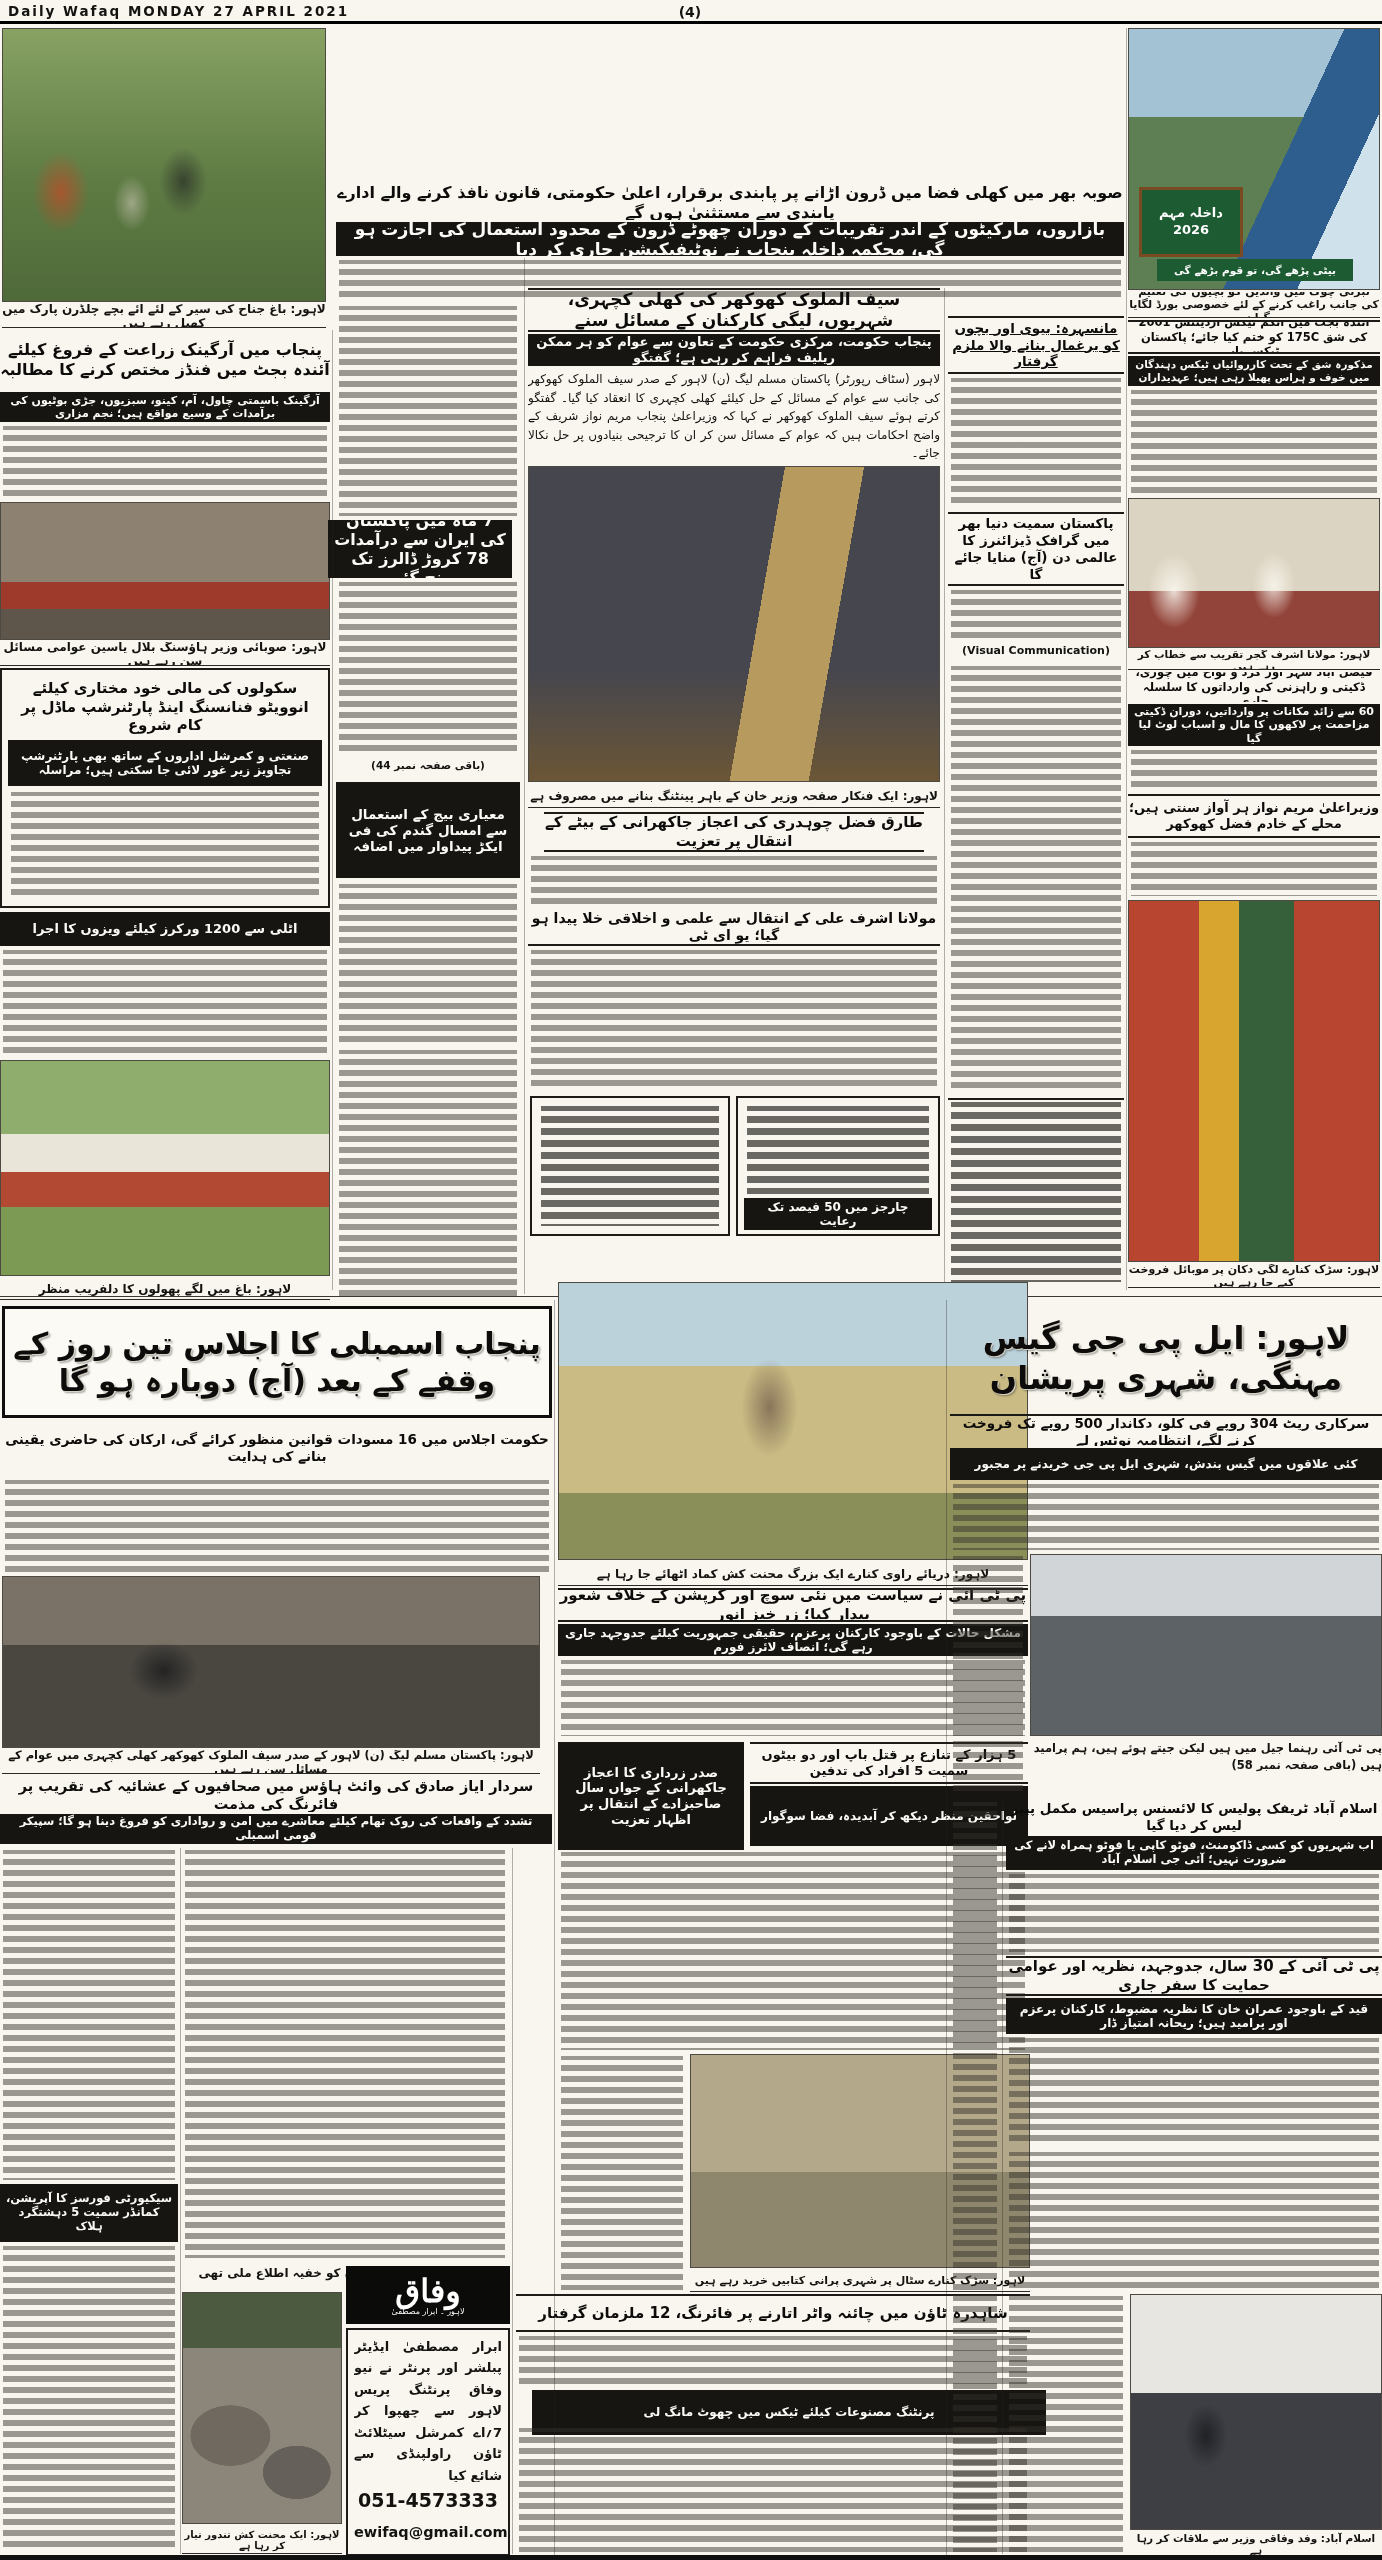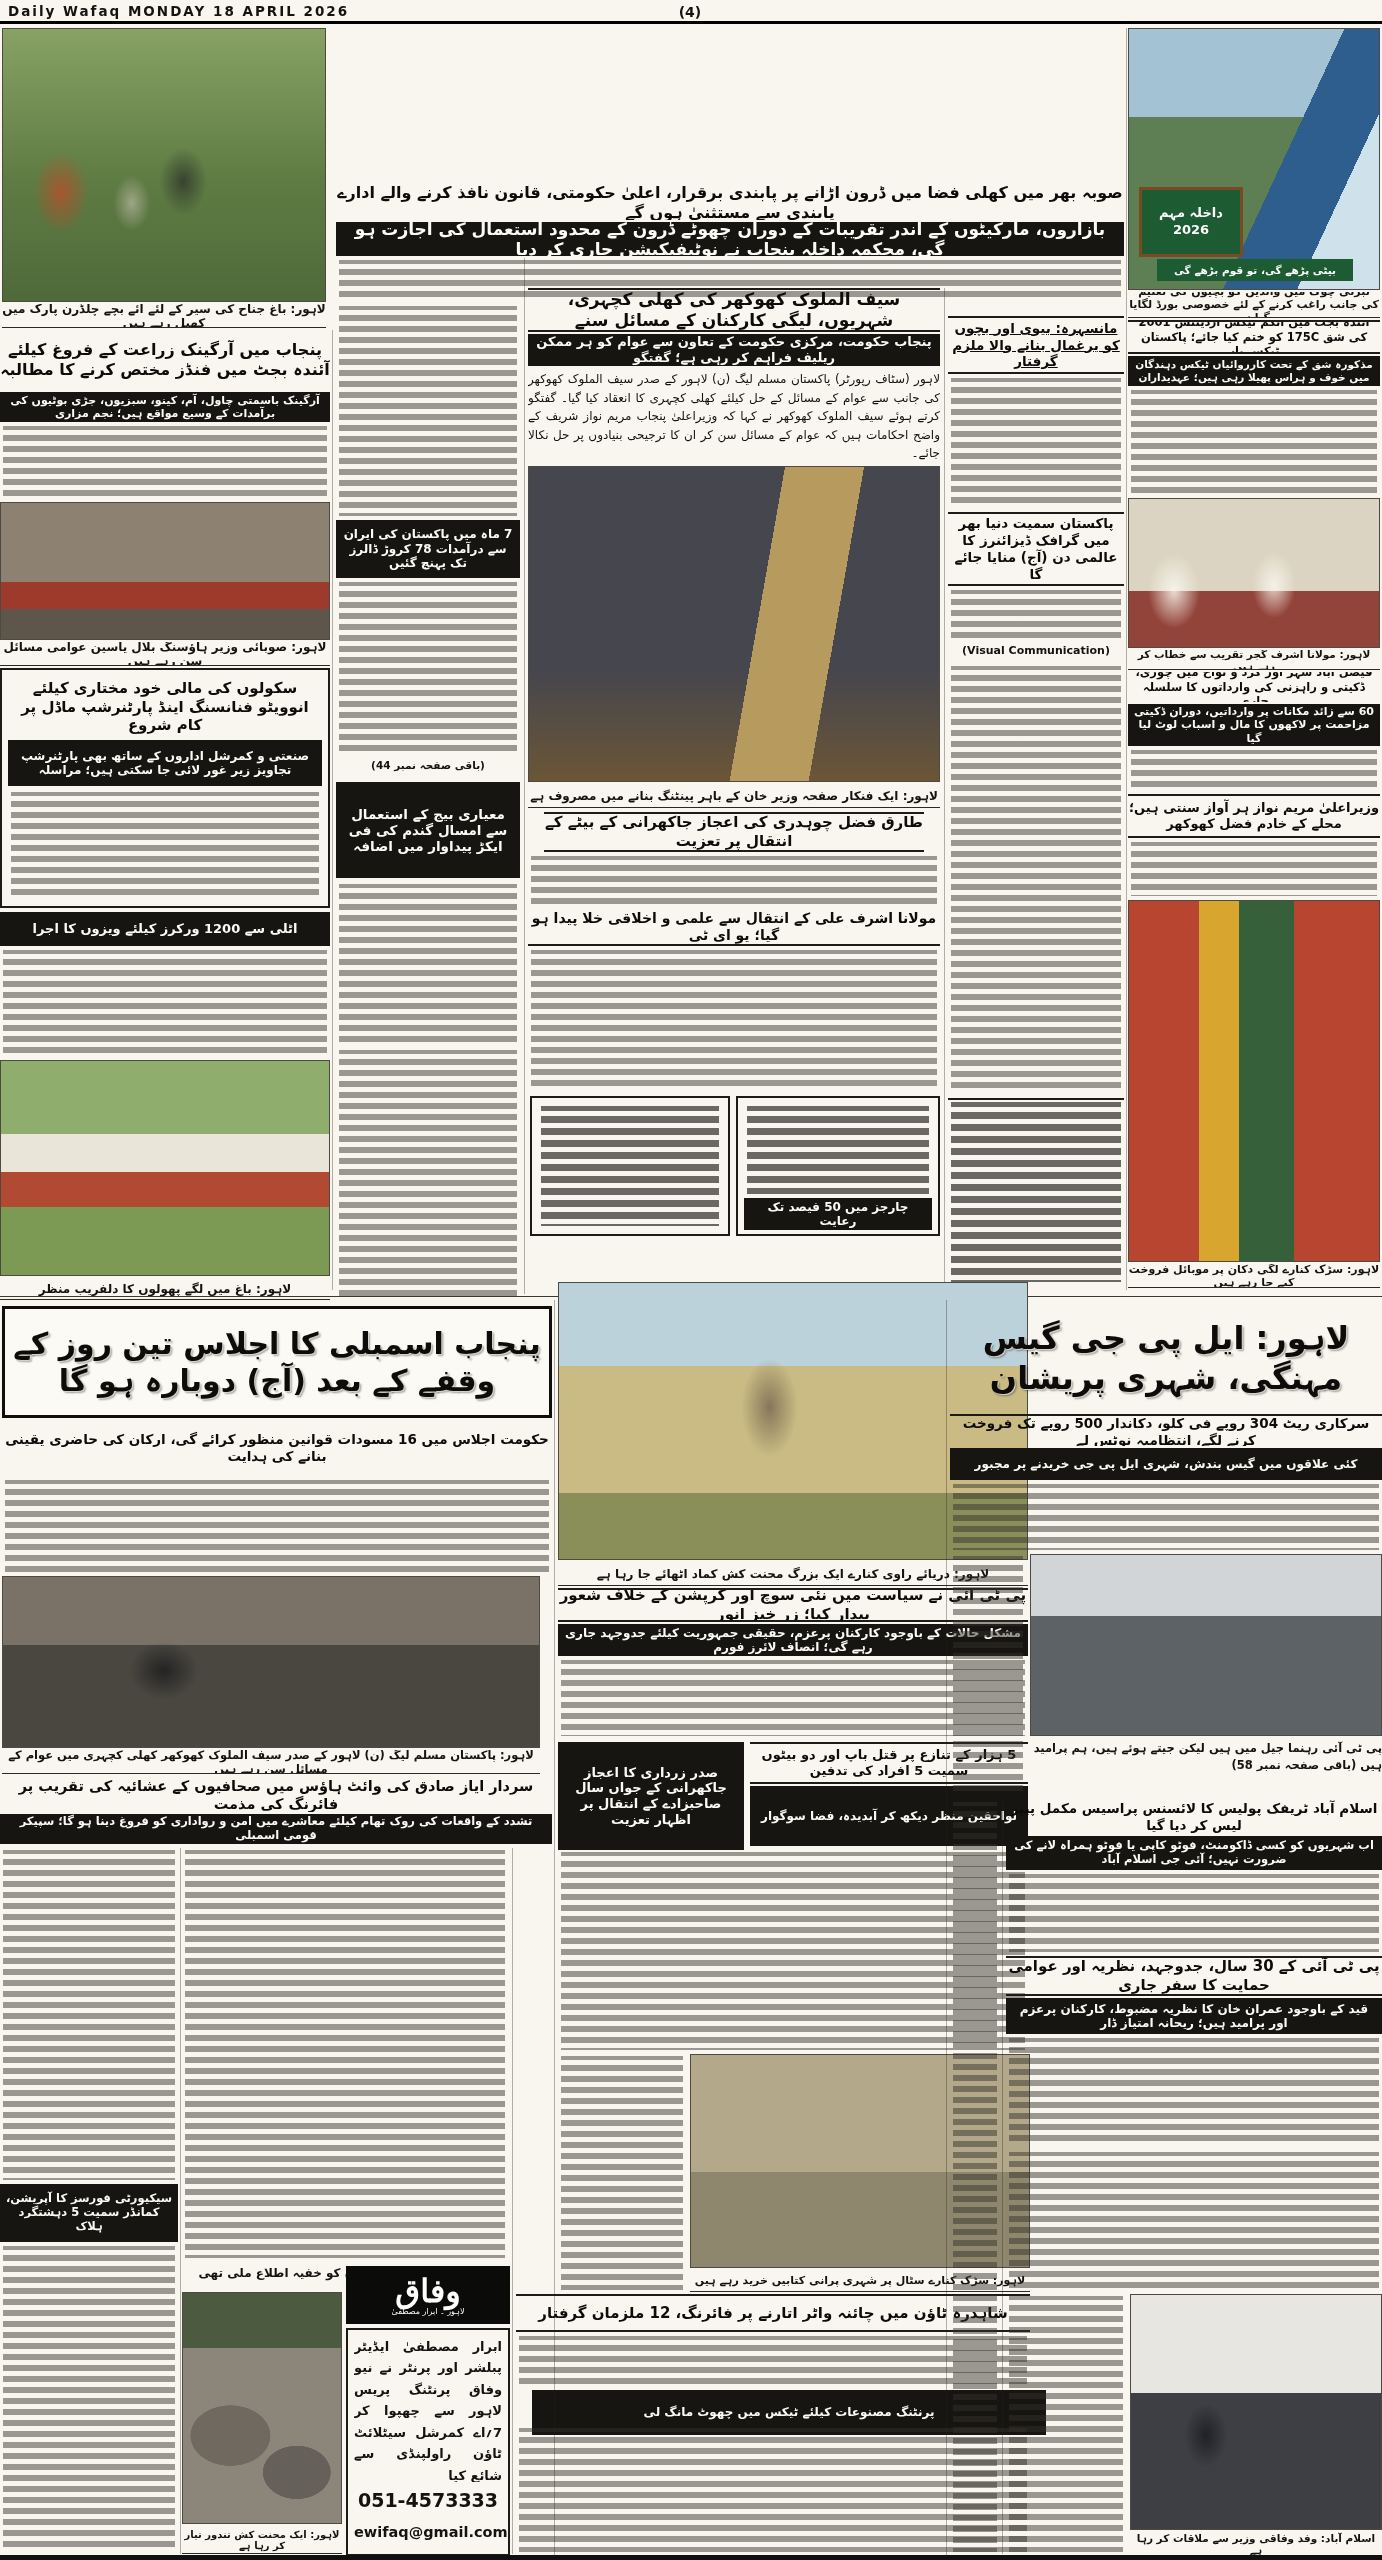--- a/index.html
+++ b/index.html
@@ -66,21 +66,21 @@
   .logo{background:#0b0b0a;color:#fff;display:flex;flex-direction:column;align-items:center;
         justify-content:center;font-family:"DejaVu Serif","Liberation Serif",serif;}
   .ed{font-weight:bold;font-size:13.5px;letter-spacing:2px;display:flex;align-items:center;}
 </style>
 </head>
 <body>
 
 <div id="page">
 
   <div class="abs ed" style="left:0;top:0;width:1382px;height:24px;border-bottom:3px solid #000;padding-left:8px;">
-    <span>Daily   Wafaq   MONDAY   18   APRIL      2026</span>
+    <span>Daily   Wafaq   MONDAY   27   APRIL      2021</span>
   </div>
   <div class="abs latin" style="left:630px;top:0;width:120px;height:24px;font-size:14px;line-height:24px;">(4)</div>
 
   <div class="abs ph ph-park" style="left:2px;top:28px;width:324px;height:274px;"></div>
   <div class="abs cap" style="left:2px;top:304px;width:324px;height:24px;">لاہور: باغ جناح کی سیر کے لئے آئے بچے چلڈرن پارک میں کھیل رہے ہیں</div>
 
   <div class="abs hl" style="left:0;top:330px;width:330px;height:60px;font-size:16px;">پنجاب میں آرگینک زراعت کے فروغ کیلئے آئندہ بجٹ میں فنڈز مختص کرنے کا مطالبہ</div>
   <div class="abs bar" style="left:0;top:392px;width:330px;height:30px;font-size:11px;">آرگینک باسمتی چاول، آم، کینو، سبزیوں، جڑی بوٹیوں کی برآمدات کے وسیع مواقع ہیں؛ نجم مزاری</div>
   <div class="abs tx" style="left:0;top:424px;width:330px;height:76px;"></div>
 
@@ -96,21 +96,21 @@
   <div class="abs tx" style="left:0;top:948px;width:330px;height:110px;"></div>
 
   <div class="abs ph ph-garden" style="left:0;top:1060px;width:330px;height:216px;"></div>
   <div class="abs cap" style="left:0;top:1278px;width:330px;height:22px;">لاہور: باغ میں لگے پھولوں کا دلفریب منظر</div>
 
   <div class="abs hl" style="left:336px;top:186px;width:788px;height:34px;font-size:16px;">صوبہ بھر میں کھلی فضا میں ڈرون اڑانے پر پابندی برقرار، اعلیٰ حکومتی، قانون نافذ کرنے والے ادارے پابندی سے مستثنیٰ ہوں گے</div>
   <div class="abs bar" style="left:336px;top:222px;width:788px;height:34px;font-size:17px;">بازاروں، مارکیٹوں کے اندر تقریبات کے دوران چھوٹے ڈرون کے محدود استعمال کی اجازت ہو گی، محکمہ داخلہ پنجاب نے نوٹیفیکیشن جاری کر دیا</div>
   <div class="abs tx" style="left:336px;top:258px;width:788px;height:44px;"></div>
 
   <div class="abs tx" style="left:336px;top:304px;width:184px;height:214px;"></div>
-  <div class="abs bar" style="left:336px;top:520px;width:184px;height:58px;font-size:12px;">7 ماہ میں پاکستان کی ایران سے درآمدات 78 کروڑ ڈالرز تک پہنچ گئیں</div>
+  <div class="abs bar" style="left:328px;top:520px;width:184px;height:58px;font-size:16px;">7 ماہ میں پاکستان کی ایران سے درآمدات 78 کروڑ ڈالرز تک پہنچ گئیں</div>
   <div class="abs tx" style="left:336px;top:580px;width:184px;height:178px;"></div>
   <div class="abs note" style="left:336px;top:758px;width:184px;height:20px;font-size:10.5px;text-align:center;">(باقی صفحہ نمبر 44)</div>
   <div class="abs bar" style="left:336px;top:782px;width:184px;height:96px;font-size:13.5px;">معیاری بیج کے استعمال سے امسال گندم کی فی ایکڑ پیداوار میں اضافہ</div>
   <div class="abs tx" style="left:336px;top:882px;width:184px;height:162px;"></div>
   <div class="abs tx" style="left:336px;top:1048px;width:184px;height:250px;"></div>
 
   <div class="abs hl rule" style="left:528px;top:288px;width:412px;height:44px;font-size:17px;">سیف الملوک کھوکھر کی کھلی کچہری، شہریوں، لیگی کارکنان کے مسائل سنے</div>
   <div class="abs bar" style="left:528px;top:334px;width:412px;height:32px;font-size:13px;">پنجاب حکومت، مرکزی حکومت کے تعاون سے عوام کو ہر ممکن ریلیف فراہم کر رہی ہے؛ گفتگو</div>
   <div class="abs lead-txt" style="left:528px;top:370px;width:412px;height:94px;">لاہور (سٹاف رپورٹر) پاکستان مسلم لیگ (ن) لاہور کے صدر سیف الملوک کھوکھر کی جانب سے عوام کے مسائل کے حل کیلئے کھلی کچہری کا انعقاد کیا گیا۔ گفتگو کرتے ہوئے سیف الملوک کھوکھر نے کہا کہ وزیراعلیٰ پنجاب مریم نواز شریف کے واضح احکامات ہیں کہ عوام کے مسائل سن کر ان کا ترجیحی بنیادوں پر حل نکالا جائے۔</div>
 

